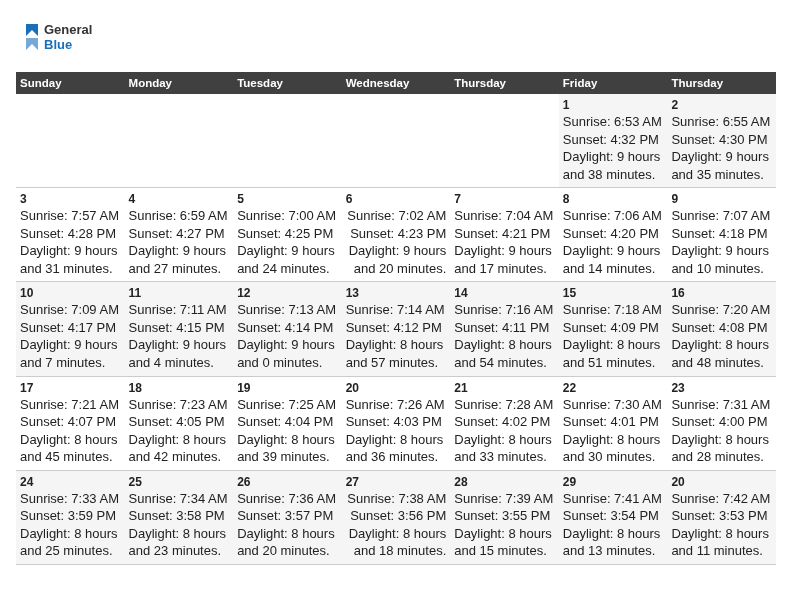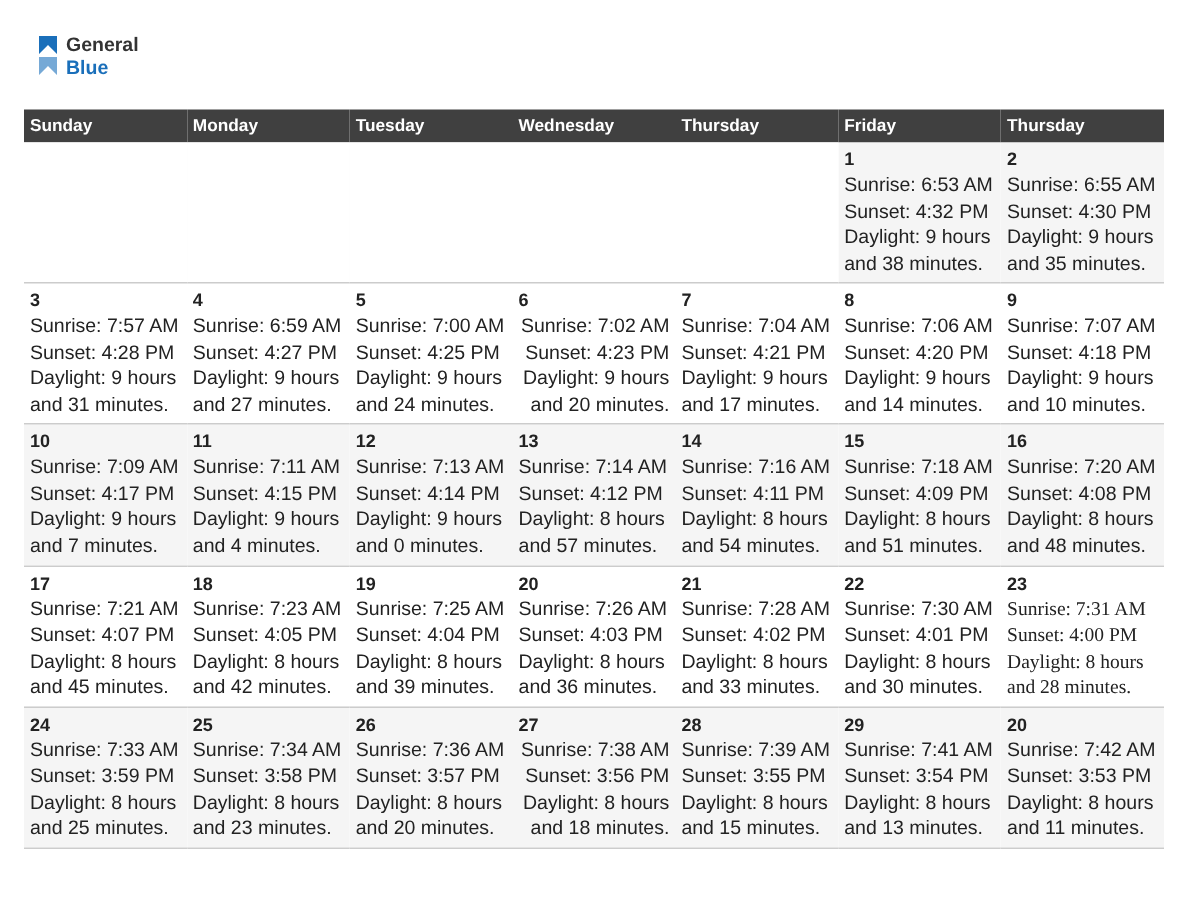--- a/index.html
+++ b/index.html
@@ -279,21 +279,21 @@
           </td>
           <td>
             <span class="day-num">22</span>
             <div class="day-info" style="white-space: pre-line;">Sunrise: 7:30 AM
 Sunset: 4:01 PM
 Daylight: 8 hours
 and 30 minutes.</div>
           </td>
           <td>
             <span class="day-num">23</span>
-            <div class="day-info" style="white-space: pre-line; font-family: Liberation Serif, serif;">Sunrise: 7:31 AM
+            <div class="day-info" style="white-space: pre-line;">Sunrise: 7:31 AM
 Sunset: 4:00 PM
 Daylight: 8 hours
 and 28 minutes.</div>
           </td>
         </tr>
         <tr>
           <td>
             <span class="day-num">24</span>
             <div class="day-info" style="white-space: pre-line;">Sunrise: 7:33 AM
 Sunset: 3:59 PM

